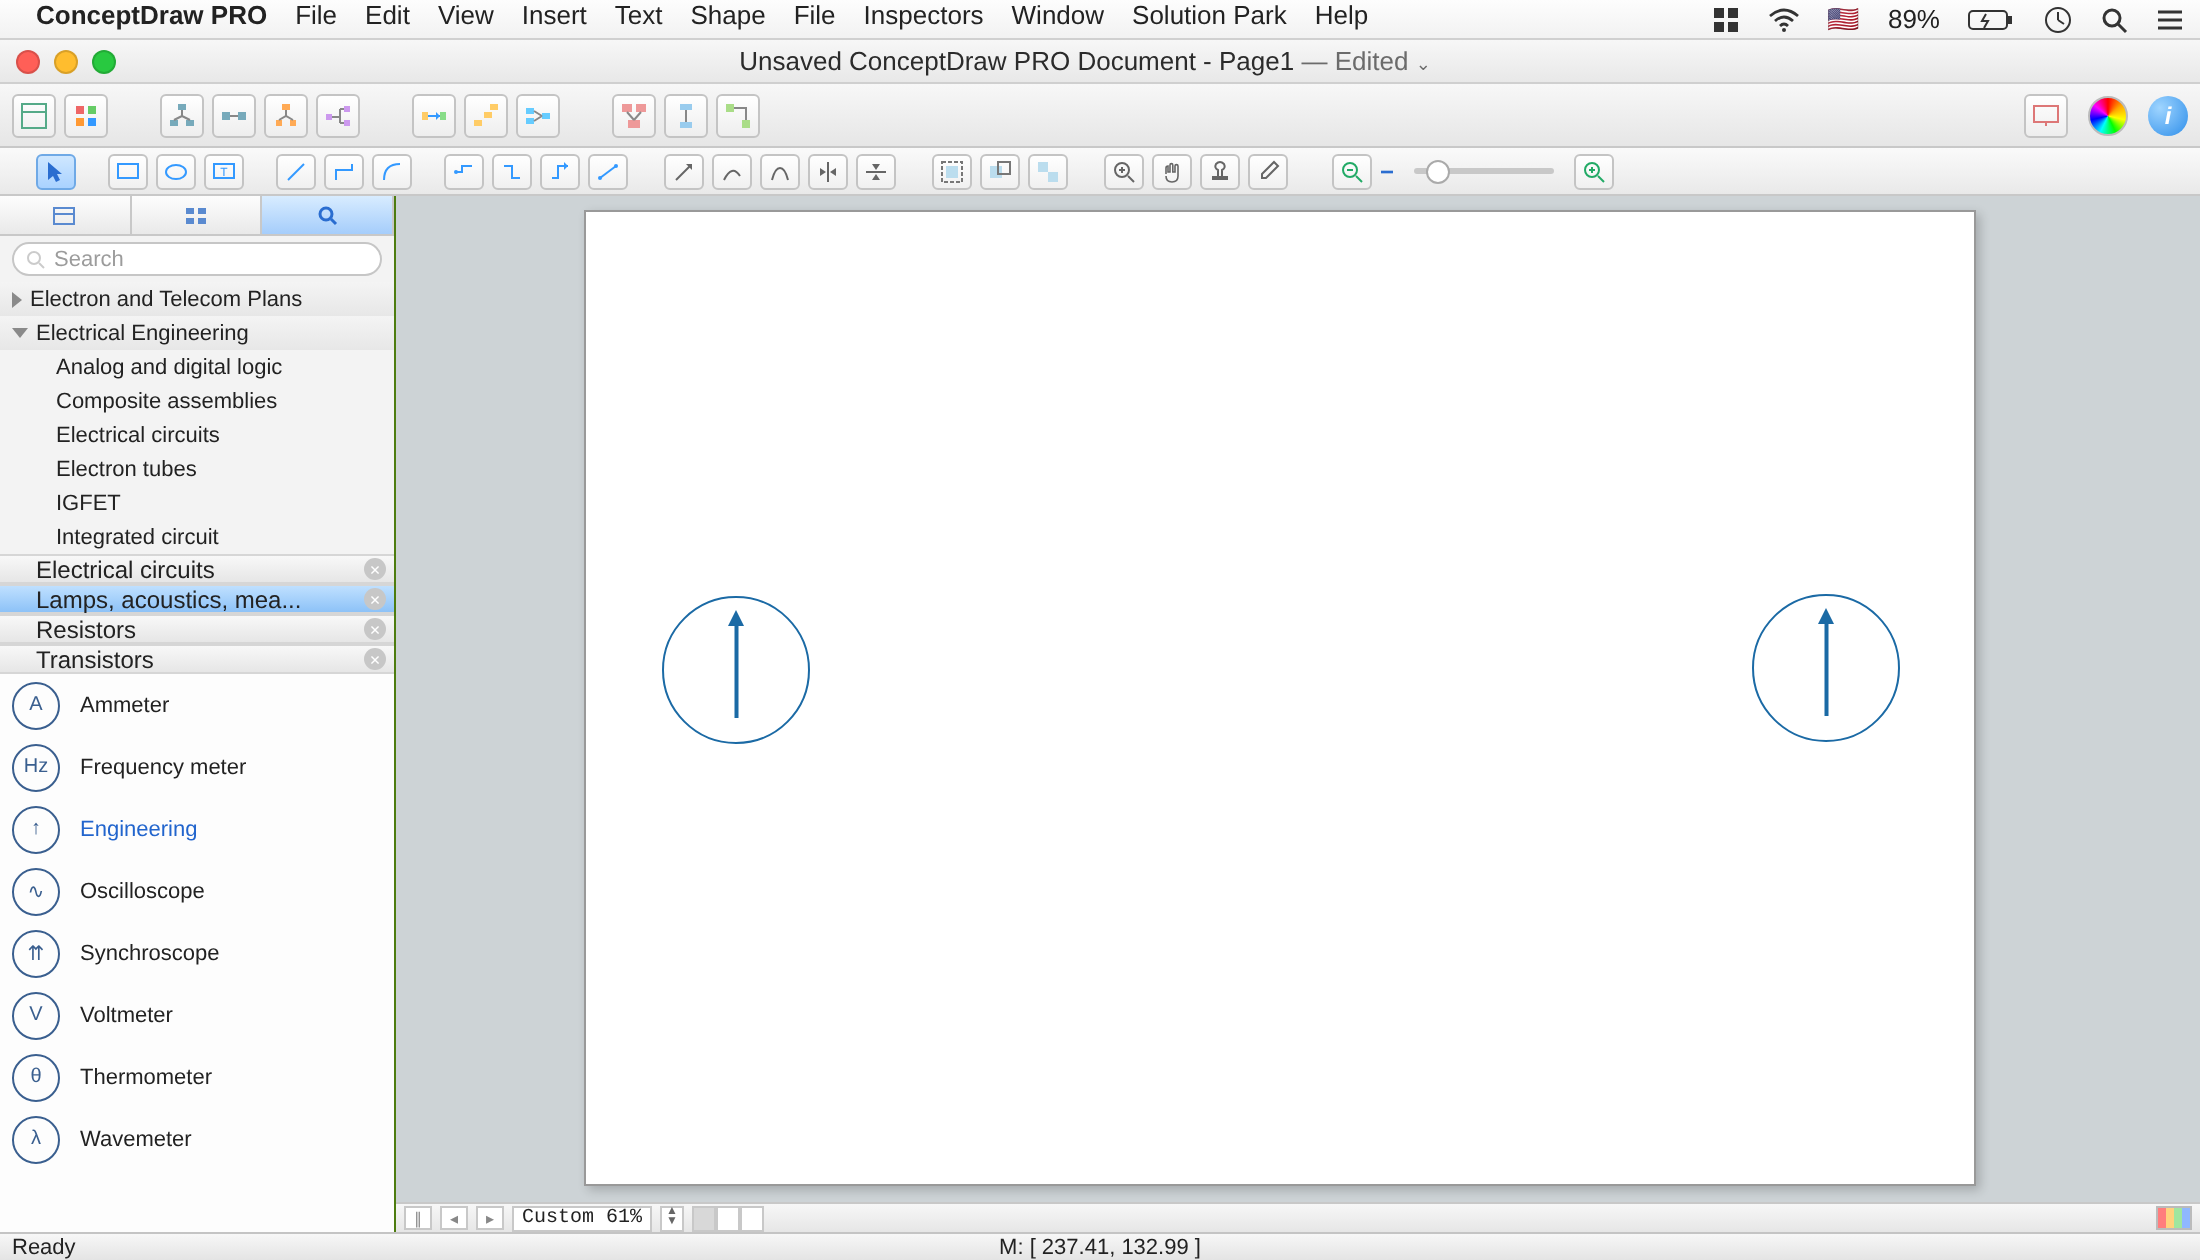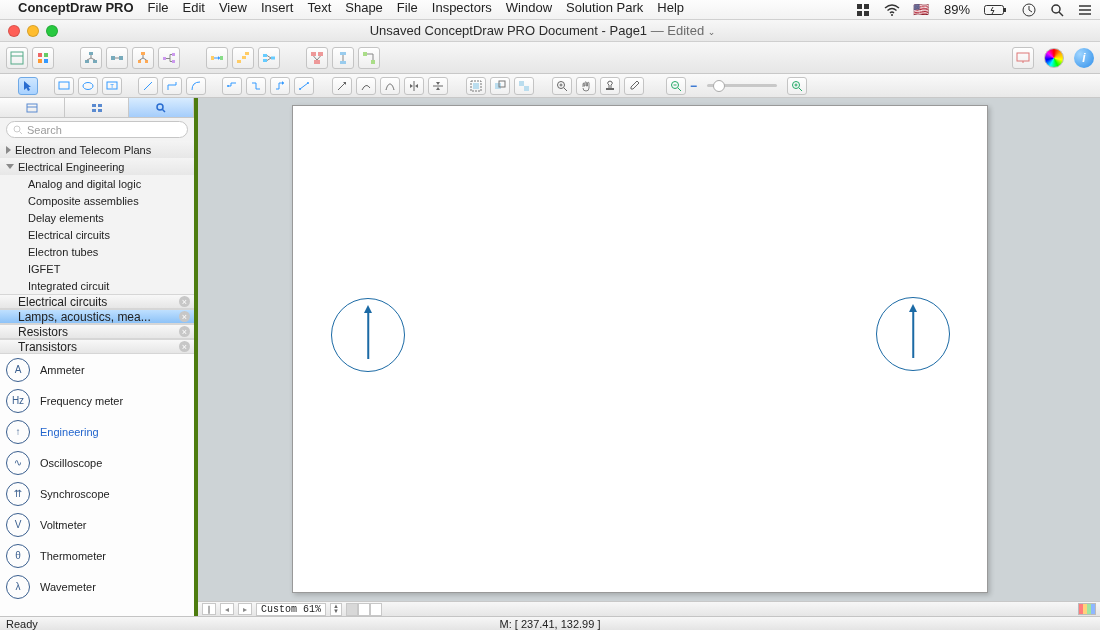--- a/index.html
+++ b/index.html
@@ -31,21 +31,21 @@
 
   
   .toolbar2 { height: 24px; background: linear-gradient(#fafafa,#e9e9e9); display: flex; align-items: center; padding: 0 6px; gap: 4px; border-bottom: 1px solid #c8c8c8;}
   .sbtn { width: 20px; height: 18px; border: 1px solid #c4c4c4; border-radius: 3px; background: linear-gradient(#fff,#f0f0f0); display:inline-flex; align-items:center; justify-content:center;}
   .sbtn.active { background: linear-gradient(#cfe7ff,#a9d2ff); border-color:#6fa9e6;}
   .zoomslider { width: 70px; height: 3px; background: #c8c8c8; border-radius: 2px; position: relative; margin: 0 6px;}
   .zoomslider::after { content:''; position:absolute; left:6px; top:-4px; width:10px; height:10px; background:#fff; border:1px solid #aaa; border-radius:50%;}
 
   
   .content { display: flex; height: calc(630px - 20px - 22px - 32px - 24px - 14px); }
-  .sidebar { width: 198px; background: #f3f3f3; border-right: 4px solid #4d7c0f; display:flex; flex-direction:column; }
+  .sidebar { width: 198px; background: #f3f3f3; border-right: 1px solid #4d7c0f; display:flex; flex-direction:column; }
   .side-tabs { height: 20px; display: flex; border-bottom: 1px solid #c8c8c8;}
   .side-tabs .tab { flex:1; display:flex; align-items:center; justify-content:center; border-right:1px solid #c8c8c8; background:linear-gradient(#fdfdfd,#e9e9e9);}
   .side-tabs .tab.active { background: linear-gradient(#d8ecff,#a5cdfb); }
   .searchwrap { padding: 3px 6px; }
   .searchbox { width: 100%; height: 17px; border: 1px solid #c6c6c6; border-radius: 9px; background:#fff; display:flex; align-items:center; padding:0 6px; color:#9c9c9c; font-size:11px;}
   .searchbox svg { margin-right:4px; opacity:.5;}
 
   .tree { font-size: 11px; overflow:auto;}
   .tree-row { height: 17px; display:flex; align-items:center; padding-left:6px; border-bottom: 0; white-space:nowrap; overflow:hidden; text-overflow:ellipsis;}
   .tree-row.head { background: linear-gradient(#f4f4f4,#e7e7e7); font-weight:400;}
@@ -464,21 +464,20 @@
       <div class="tree-row head">
           <span class="tri right"></span>
           <span>Electron and Telecom Plans</span>
         </div>
       <div class="tree-row head">
           <span class="tri down"></span>
           <span>Electrical Engineering</span>
         </div>
       <div class="tree-row child">Analog and digital logic</div>
       <div class="tree-row child">Composite assemblies</div>
-      <div class="tree-row child">Delay elements</div>
       <div class="tree-row child">Electrical circuits</div>
       <div class="tree-row child">Electron tubes</div>
       <div class="tree-row child">IGFET</div>
       <div class="tree-row child">Integrated circuit</div>
     </div>
     <div class="cat-row">
         <span>Electrical circuits</span>
         <span class="close">×</span>
       </div>
     <div class="cat-row sel">

